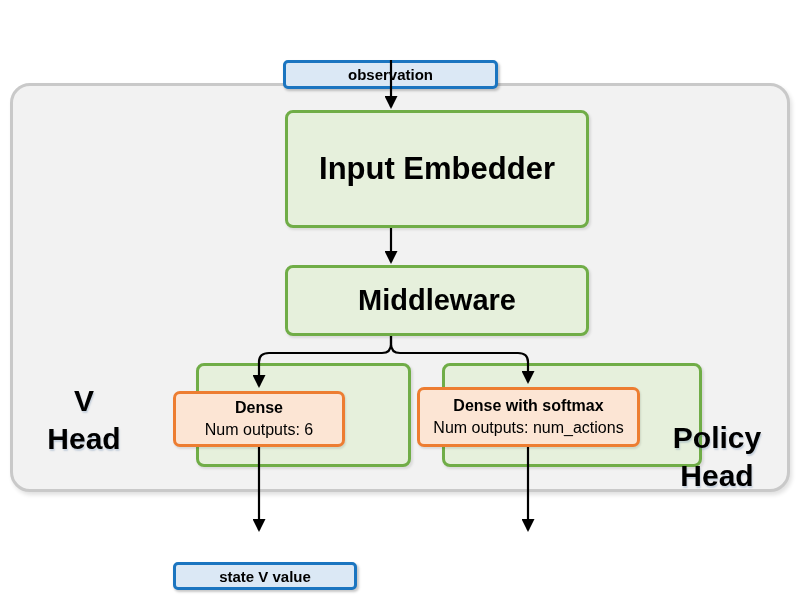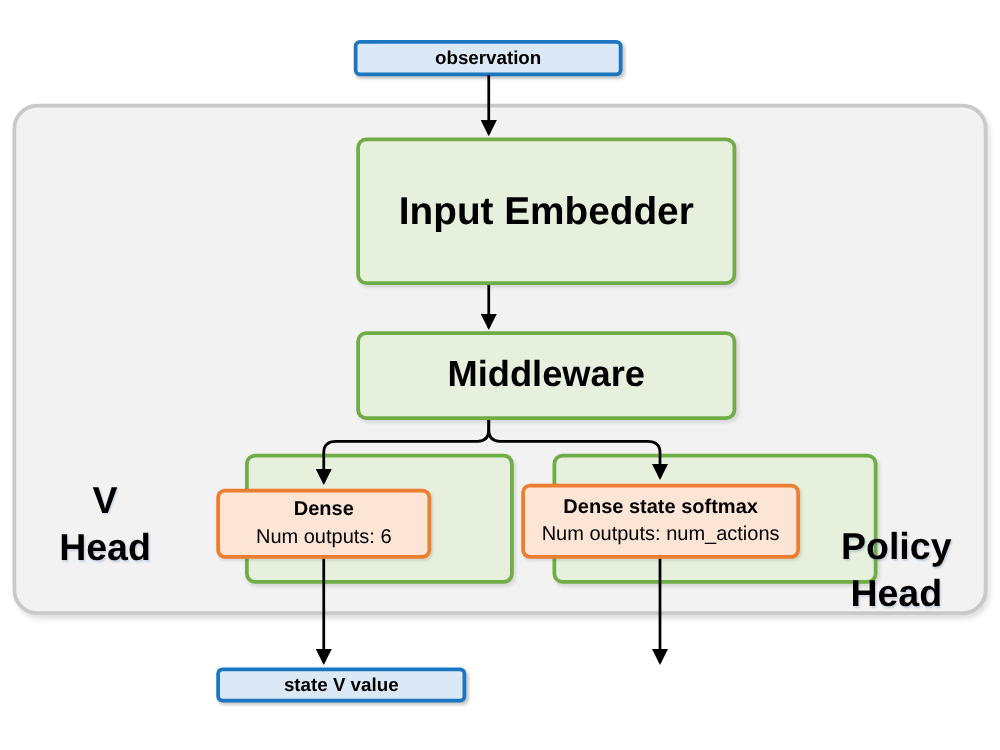--- a/index.html
+++ b/index.html
@@ -33,20 +33,21 @@
     border-radius: 20px;
     box-shadow: 2px 3px 4px rgba(0,0,0,0.12);
   }
 
   .blue-box {
     background: var(--blue-fill);
     border: 3px solid var(--blue-border);
     border-radius: 5px;
     font-weight: bold; font-size: 15px;
     box-shadow: 1.5px 2px 2.5px rgba(0,0,0,0.22);
+    margin-top: 28px;
   }
 
   .green-box {
     background: var(--green-fill);
     border: 3px solid var(--green-border);
     border-radius: 8px;
     font-weight: bold;
     box-shadow: 1.5px 2px 2.5px rgba(0,0,0,0.10);
     margin-left: 44px;
   }
@@ -62,21 +63,21 @@
   .orange-title { font-weight: bold; font-size: 16px; }
   .orange-sub { font-size: 16px; }
 
   .obs { left: 283px; top: 32px; width: 215px; height: 29px; }
   .input-embedder { left: 241px; top: 110px; width: 304px; height: 118px; font-size: 31px; }
   .middleware { left: 241px; top: 265px; width: 304px; height: 71px; font-size: 29px; }
   .v-head-box { left: 152px; top: 363px; width: 215px; height: 104px; }
   .policy-head-box { left: 398px; top: 363px; width: 260px; height: 104px; }
   .v-dense { left: 173px; top: 391px; width: 172px; height: 56px; }
   .policy-dense { left: 417px; top: 387px; width: 223px; height: 60px; }
-  .state-v { left: 173px; top: 534px; width: 200px; height: 28px; }
+  .state-v { left: 173px; top: 534px; width: 184px; height: 28px; }
   .action-prob { left: 442px; top: 534px; width: 171px; height: 28px; }
 
   .side-label {
     position: absolute; text-align: center;
     font-weight: bold; font-size: 30px; line-height: 38px;
     text-shadow: 1px 1.5px 1.5px rgba(70,110,160,0.25);
   }
   .v-head-label { left: 28px; top: 382px; width: 112px; }
   .policy-head-label { left: 660px; top: 379px; width: 114px; margin-top: 40px; }
 
@@ -101,21 +102,21 @@
   <div class="node green-box middleware">Middleware</div>
 
   <div class="node green-box v-head-box"></div>
   <div class="node orange-box v-dense">
     <div class="orange-title">Dense</div>
     <div class="orange-sub">Num outputs: 6</div>
   </div>
 
   <div class="node green-box policy-head-box"></div>
   <div class="node orange-box policy-dense">
-    <div class="orange-title">Dense state softmax</div>
+    <div class="orange-title">Dense with softmax</div>
     <div class="orange-sub">Num outputs: num_actions</div>
   </div>
 
   <div class="side-label v-head-label">
     <div>V</div>
     <div>Head</div>
   </div>
 
   <div class="side-label policy-head-label">
     <div>Policy</div>

